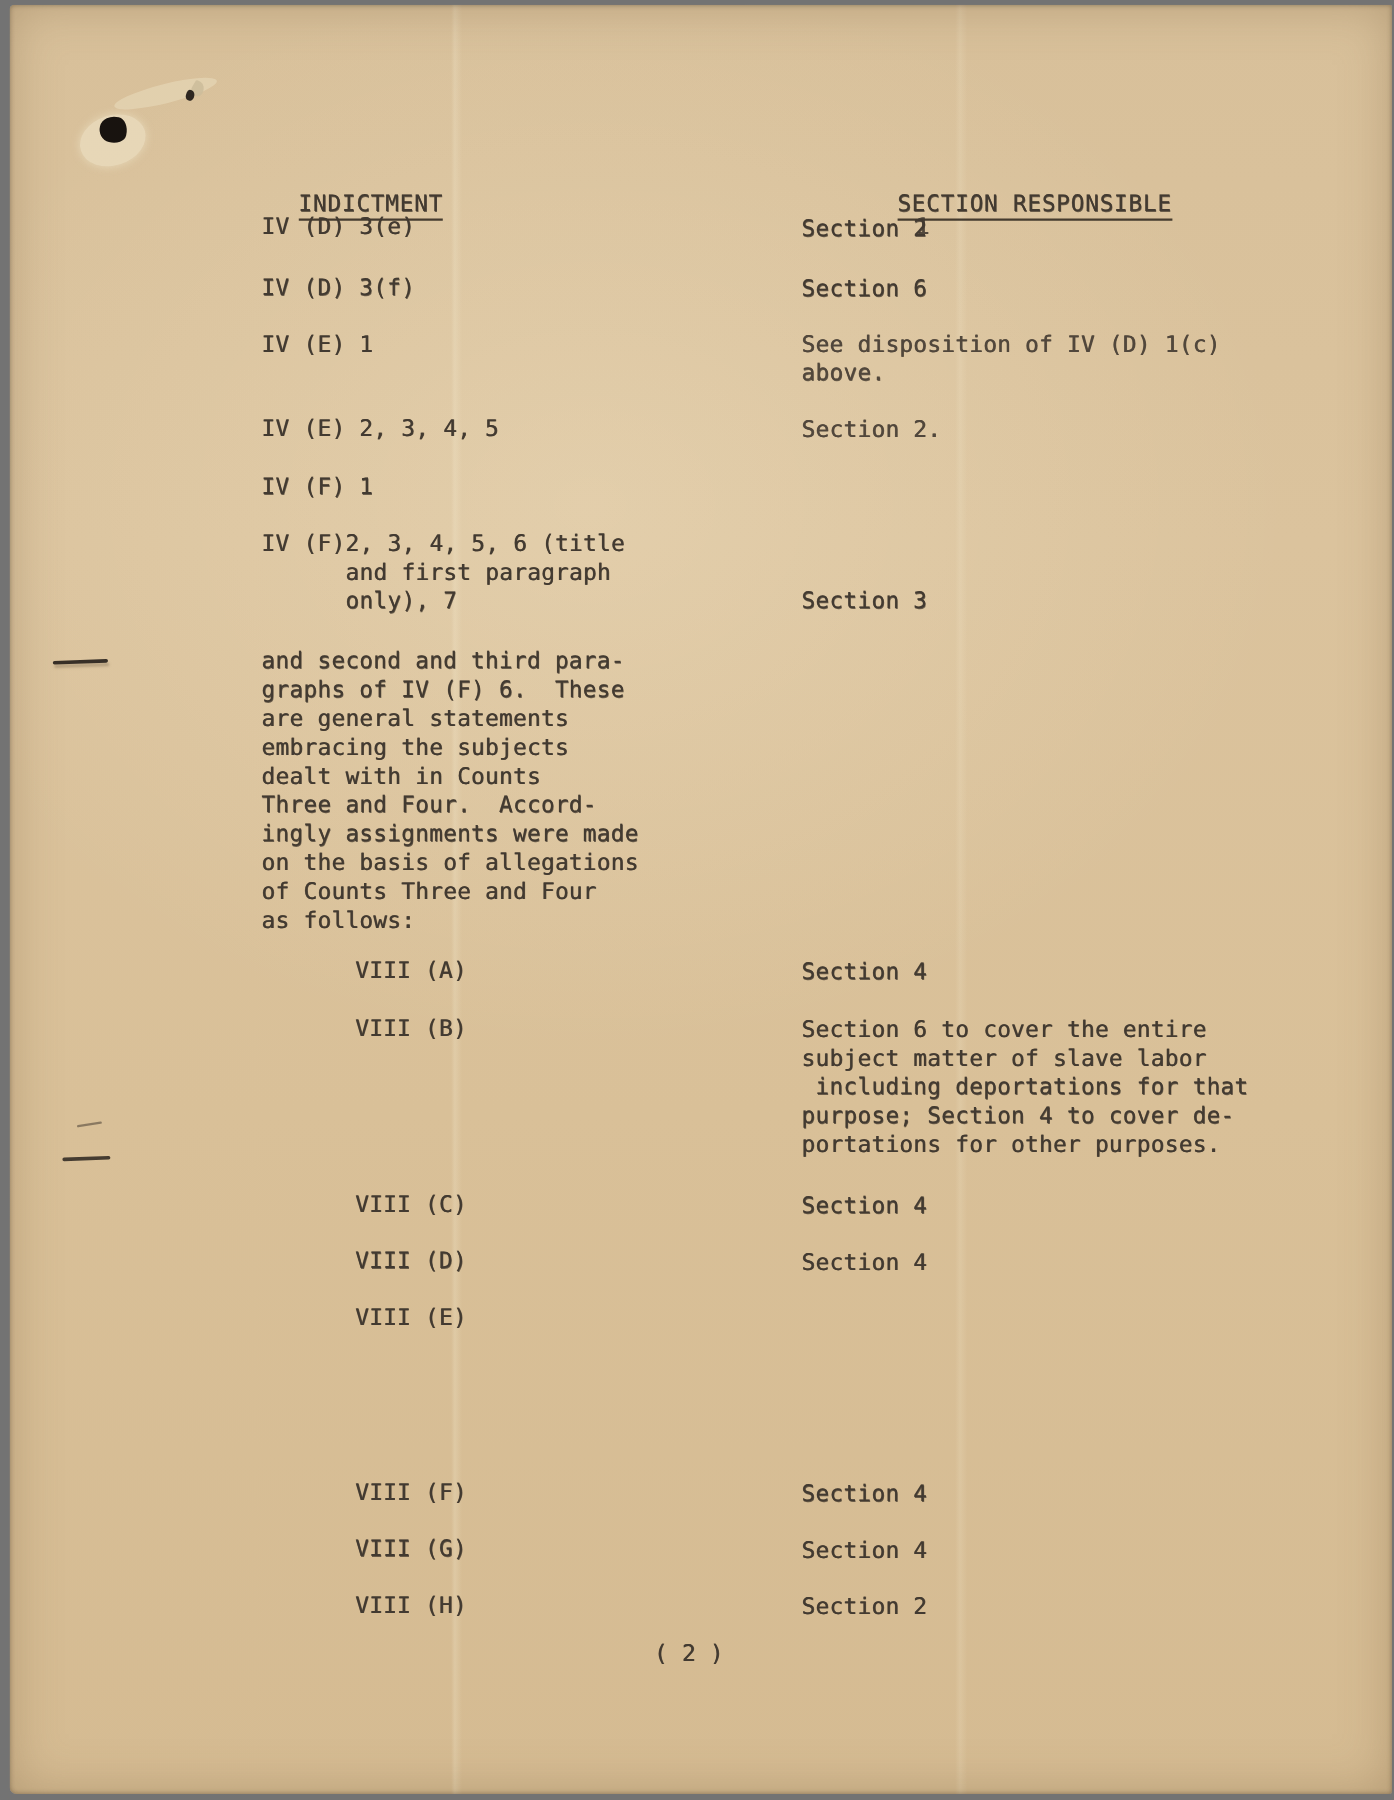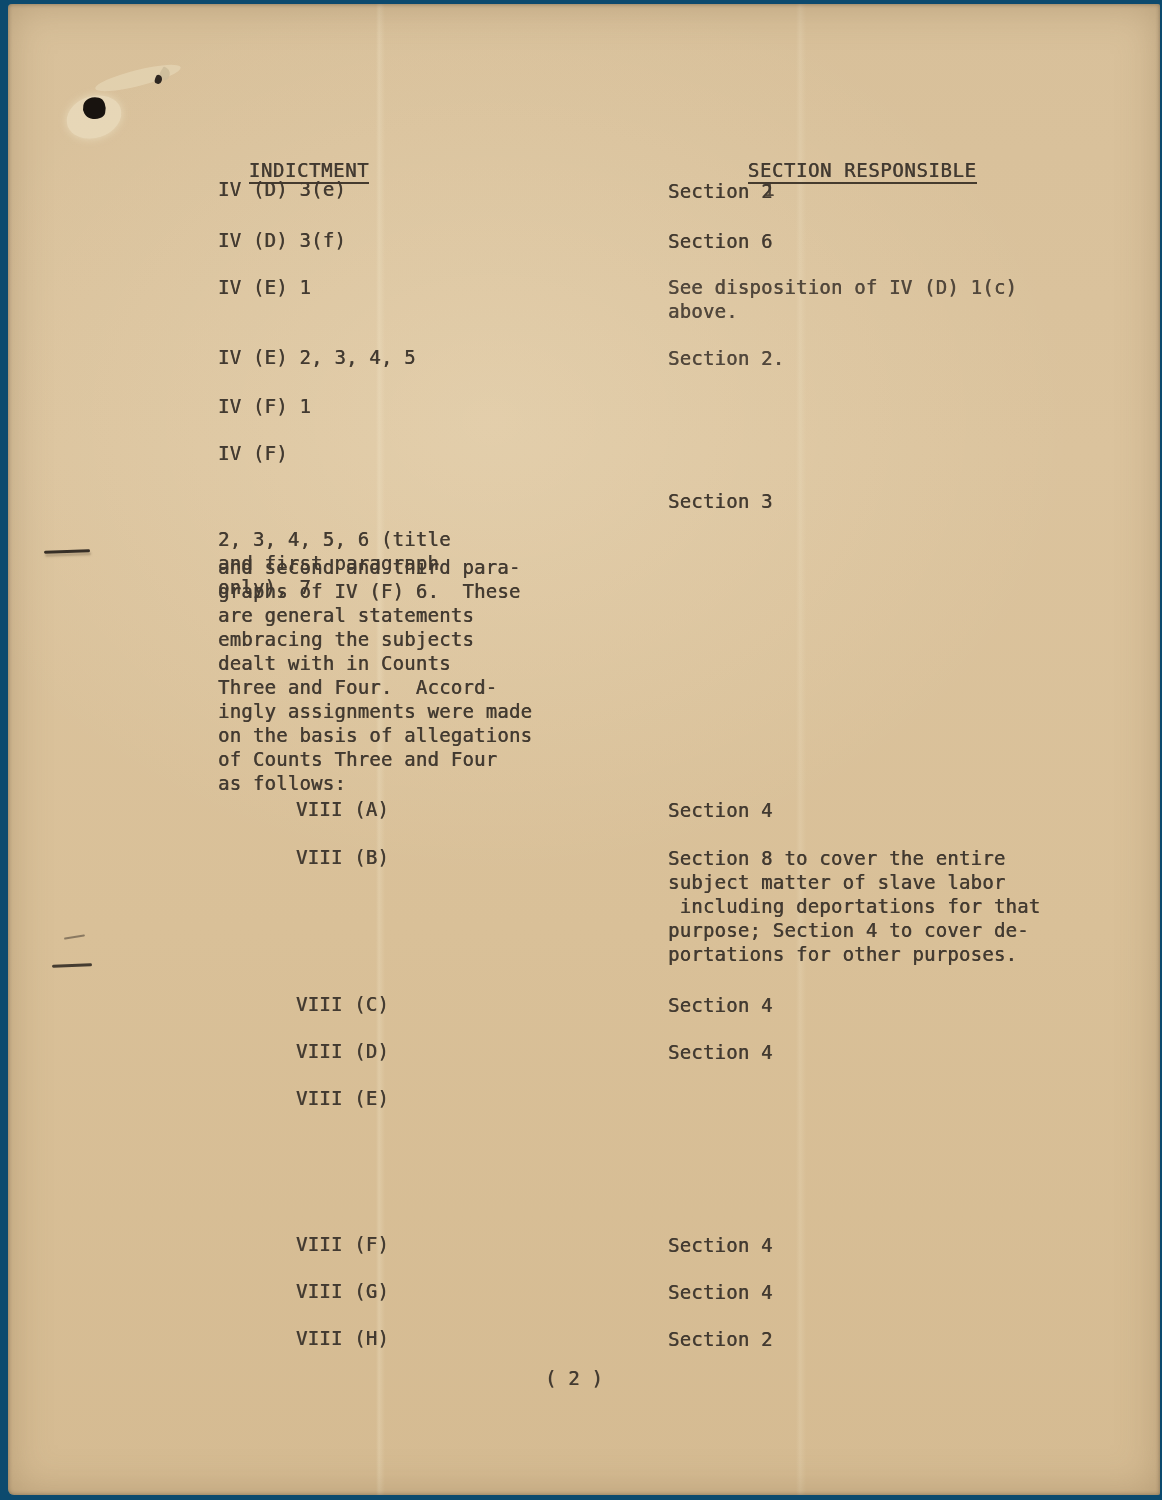--- a/index.html
+++ b/index.html
@@ -1,33 +1,33 @@
 <!DOCTYPE html>
 <html><head>
 <meta charset="utf-8">
 <style>
   html,body{margin:0;padding:0;background:#221d18;width:1162px;height:1500px;overflow:hidden;}
-  #scan{position:relative;width:1162px;height:1500px;background:#0c4a6e;
+  #scan{position:relative;width:1162px;height:1500px;background:#737373;
         font-family:"DejaVu Sans Mono","Liberation Mono",monospace;}
   #paper{position:absolute;left:8px;top:4px;right:2px;bottom:5px;
         border-radius:4px 2px 2px 6px;
         background:
           radial-gradient(ellipse 900px 700px at 42% 28%, rgba(255,246,221,0.22), rgba(255,246,221,0) 65%),
           linear-gradient(90deg, rgba(0,0,0,0) 368px, rgba(240,229,201,0.30) 371px, rgba(0,0,0,0) 377px),
           linear-gradient(90deg, rgba(0,0,0,0) 788px, rgba(240,229,201,0.22) 792px, rgba(0,0,0,0) 798px),
           linear-gradient(180deg, #d8c09a 0%, #dbc39d 30%, #d9c098 62%, #d5bb92 100%);
         box-shadow:inset 0 0 42px rgba(120,95,60,0.35), inset 0 0 4px rgba(40,30,20,0.45);}
   .cell{position:absolute;font-size:19px;line-height:24px;color:#423a31;white-space:pre-wrap;
         letter-spacing:0.2px;
         text-shadow:0.4px 0.3px 0.5px rgba(66,56,45,0.75), -0.2px 0 0.4px rgba(66,56,45,0.45);}
   .faded{color:#51473c;}
   .header{letter-spacing:0.6px;border-bottom:2.5px solid rgba(48,40,31,0.88);padding-bottom:1px;}
-  .hangrow{display:flex;flex-direction:column;}
+  .hangrow{display:flex;}
   .rlabel{flex:0 0 70px;}
-  .hbody{flex:1;white-space:pre-wrap;margin-top:16px;}
+  .hbody{flex:1;white-space:pre-wrap;}
   .ovs{position:relative;display:inline-block;}
   .ovs .over{position:absolute;left:2px;top:-2px;opacity:0.9;}
   
   .ink-blot{position:absolute;left:75px;top:93px;width:23px;height:22px;background:#18130f;
         border-radius:58% 42% 55% 45% / 50% 60% 40% 50%;transform:rotate(14deg);}
   .blot-halo{position:absolute;left:58px;top:92px;width:56px;height:42px;background:rgba(235,222,192,0.75);
         border-radius:50%;transform:rotate(-18deg);box-shadow:0 0 8px rgba(235,222,192,0.8);}
   .smudge-trail{position:absolute;left:86px;top:66px;width:88px;height:16px;background:rgba(233,220,190,0.55);
         border-radius:50%;transform:rotate(-14deg);}
   .speck{position:absolute;left:147px;top:71px;width:7px;height:9px;background:#2e2721;
@@ -96,21 +96,21 @@
 ingly assignments were made
 on the basis of allegations
 of Counts Three and Four
 as follows:</span>
     </div>
 
     <div class="cell" style="left:288px;top:793px">VIII (A)</div>
     <div class="cell" style="left:660px;top:794px">Section 4</div>
 
     <div class="cell" style="left:288px;top:841px">VIII (B)</div>
-    <div class="cell" style="left:660px;top:842px">Section 8 to cover the entire
+    <div class="cell" style="left:660px;top:842px">Section 6 to cover the entire
 subject matter of slave labor
  including deportations for that
 purpose; Section 4 to cover de-
 portations for other purposes.</div>
 
     <div class="cell" style="left:288px;top:988px">VIII (C)</div>
     <div class="cell" style="left:660px;top:989px">Section 4</div>
 
     <div class="cell" style="left:288px;top:1035px">VIII (D)</div>
     <div class="cell" style="left:660px;top:1036px">Section 4</div>

